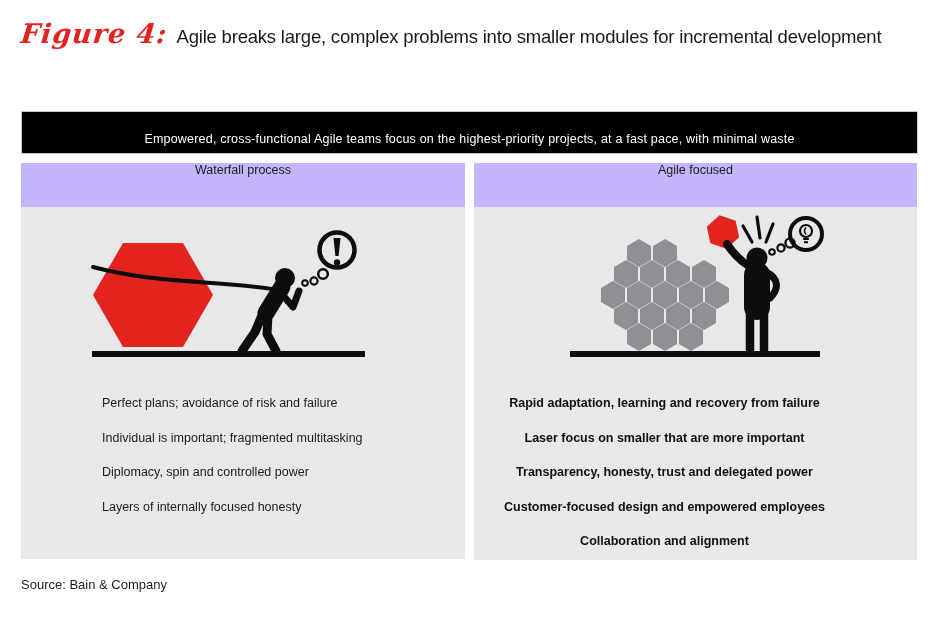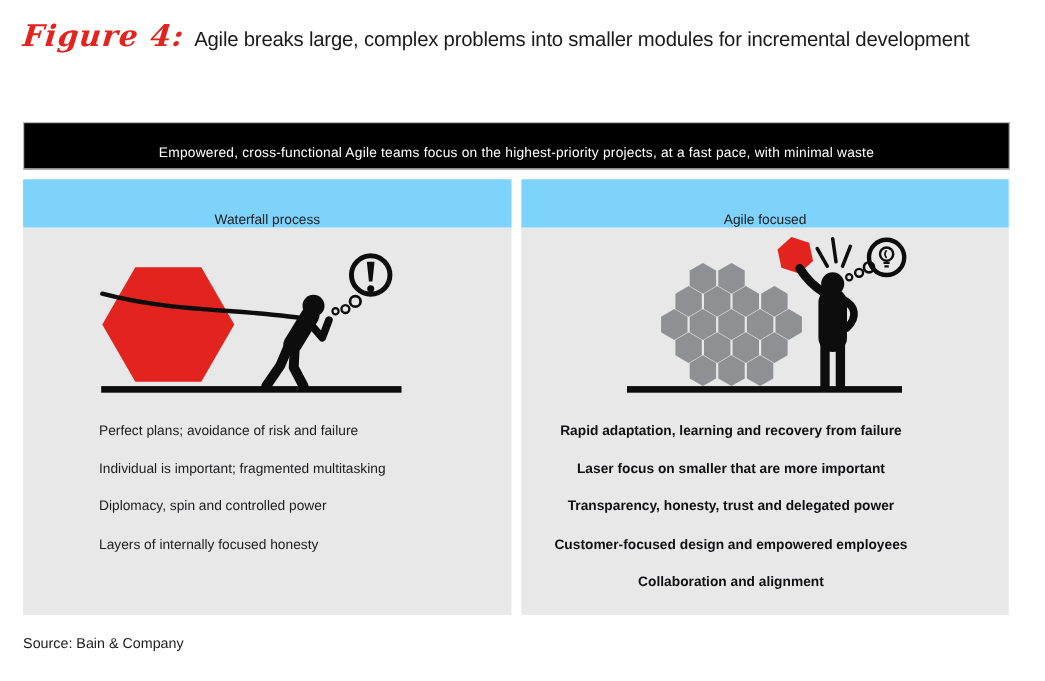--- a/index.html
+++ b/index.html
@@ -23,32 +23,32 @@
     background:#000;border:1px solid #c9c9c9;
     display:flex;align-items:center;justify-content:center;
   }
   .banner span{color:#fff;font-size:12.5px;letter-spacing:0.2px;margin-top:12px;}
   
   .panels{position:absolute;left:21px;top:163px;width:896px;height:396px;display:flex;gap:9px;}
   .panel{display:flex;flex-direction:column;}
   .panel.left{width:444px;}
   .panel.right{width:443px;}
   .panel-header{
-    height:44px;background:#7dd3fc;flex:0 0 44px;
-    display:flex;align-items:flex-end;justify-content:center;
+    height:44px;background:#c4b5fd;flex:0 0 44px;
+    display:flex;align-items:flex-start;justify-content:center;
     font-size:12.5px;color:#1c1c1e;
   }
   .panel-body{flex:1;background:#e8e8e9;}
   .illustration{position:relative;height:158px;}
   .illu{position:absolute;}
   .illu.waterfall{left:49px;top:5px;}
   .illu.agile{left:66px;top:5px;}
   
   .pt-list{
-    margin:0;padding:19px 0 0 0;list-style:none;
+    margin:12px;padding:19px 0 0 0;list-style:none;
     display:flex;flex-direction:column;gap:20.5px;
     font-size:12.5px;line-height:14px;
   }
   .pt-list.left-align{padding-left:69px;color:#1c1c1e;}
   .pt-list.right-align{align-items:center;padding-right:62px;font-weight:bold;color:#101012;}
   
   .source{position:absolute;left:21px;top:577px;font-size:13px;color:#1c1c1e;}
 </style>
 </head>
 <body>

